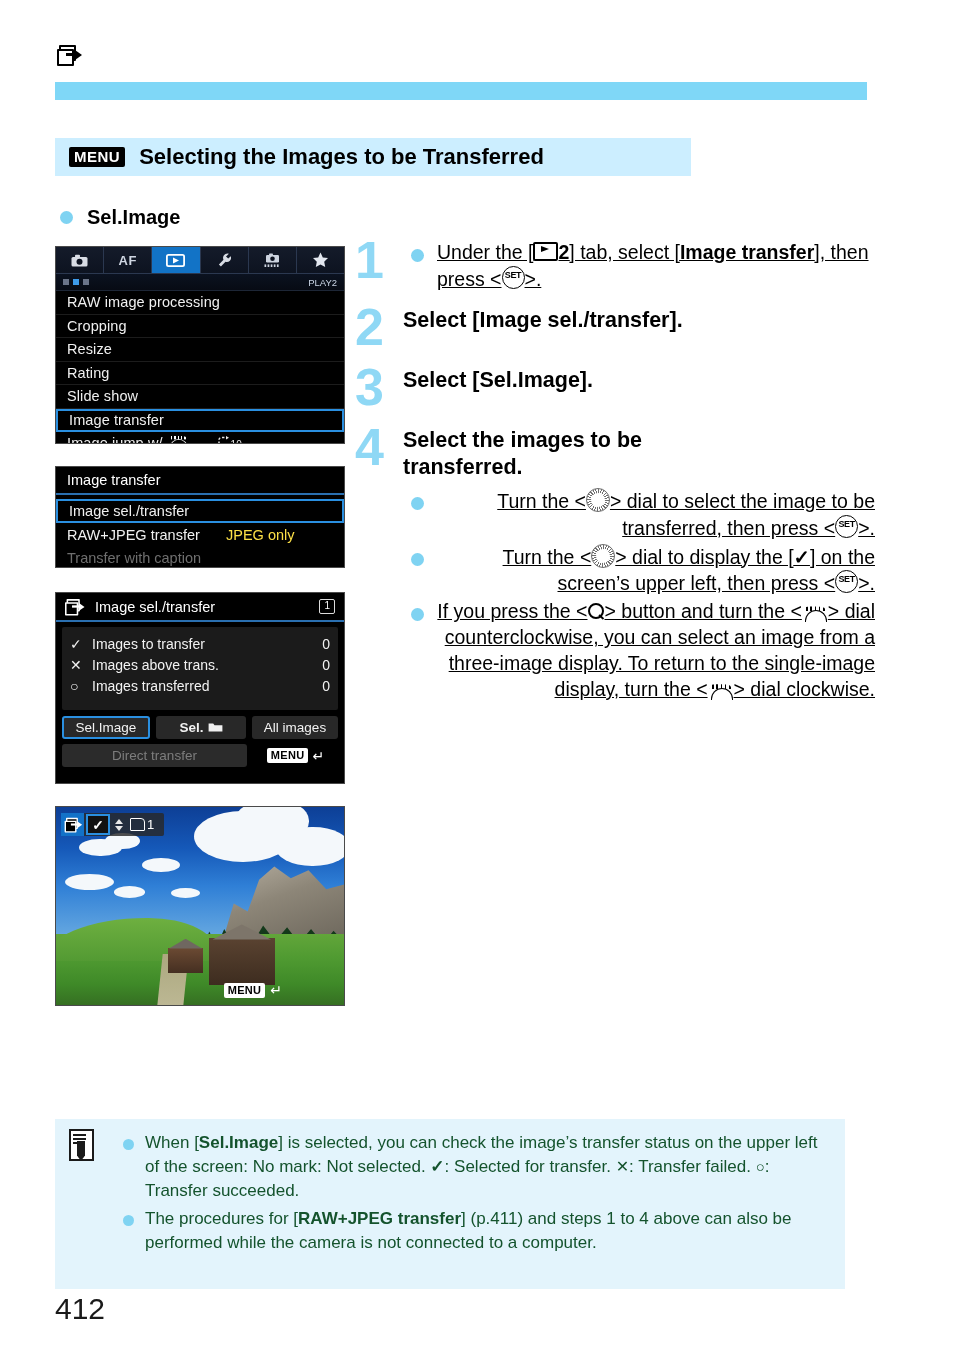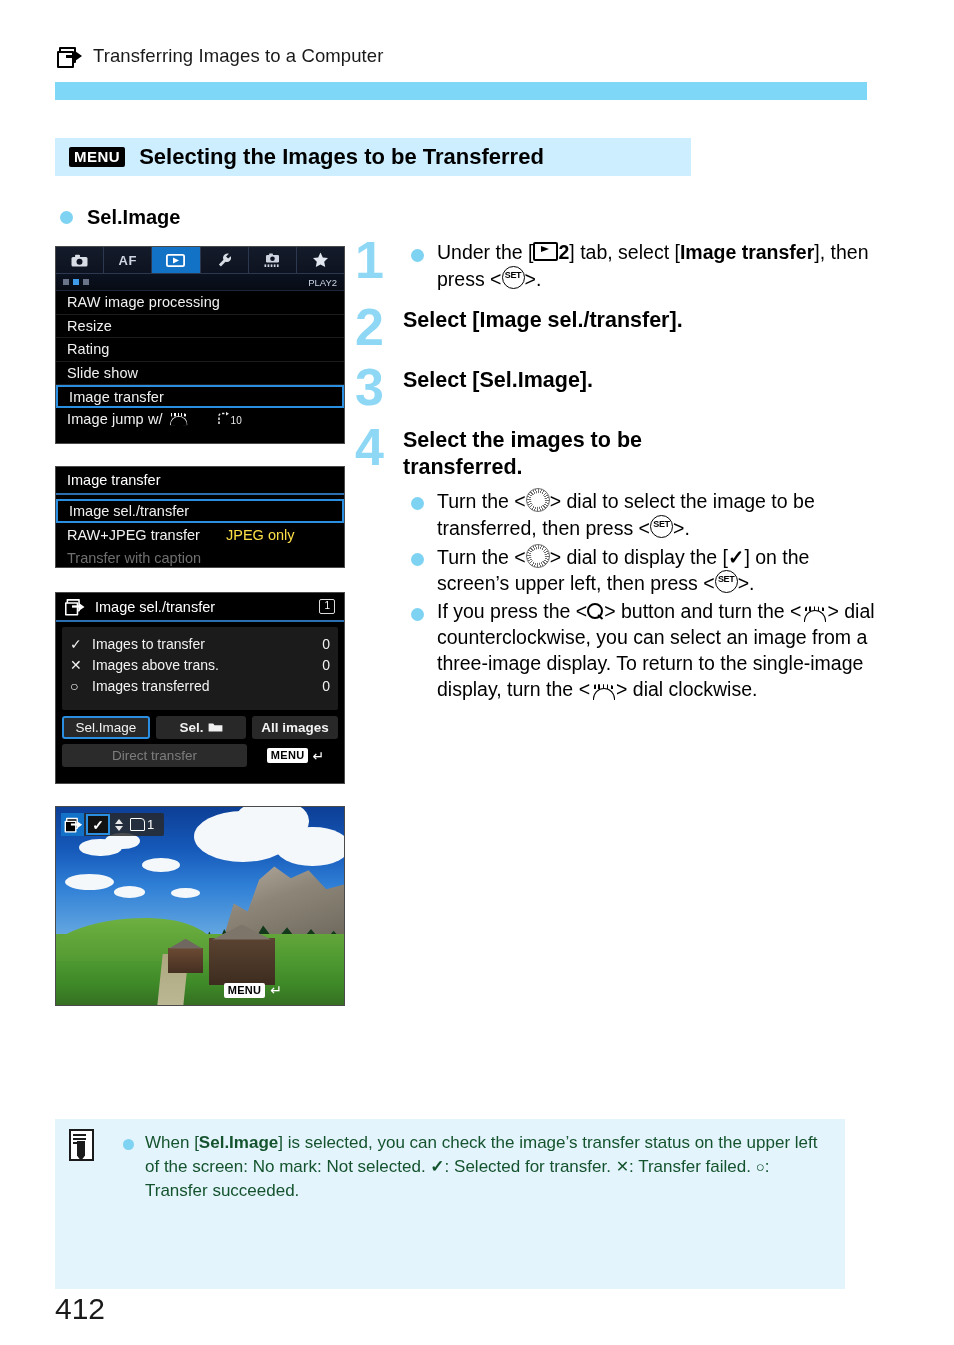--- a/index.html
+++ b/index.html
@@ -218,21 +218,21 @@
     background: #282828;
     border: 2px solid transparent;
     border-radius: 3px;
     height: 23px;
     display: flex; align-items: center; justify-content: center;
     font-size: 13.5px; color: #f2f2f2;
     box-sizing: border-box;
   }
   .cbtn.a { flex: 0 0 88px; border-color: #2a8fe0; }
   .cbtn.b { flex: 0 0 90px; gap: 4px; }
-  .cbtn.c { flex: 1 1 auto; font-weight: bold; }
+  .cbtn.c { flex: 1 1 auto; }
   .btn-row2 {
     display: flex; gap: 6px; padding: 5px 6px 0 6px; align-items: center;
   }
   .cbtn.direct {
     flex: 0 0 185px; color: #7d7d7d; background: #2b2b2b;
   }
   .menuret {
     flex: 1 1 auto; display: flex; align-items: center;
     justify-content: center; gap: 4px;
   }
@@ -357,21 +357,21 @@
   .step-num {
     position: absolute; left: 0; top: -6px;
     font-size: 52px; font-weight: bold;
     color: #8fd8f5; line-height: 1;
     font-family: "Liberation Sans", sans-serif;
   }
   .step-title {
     font-size: 21.5px; font-weight: bold; line-height: 1.22;
     margin: 0 0 2px 0;
   }
-  .bullets { margin: 4px 0 0 0; padding: 0; list-style: none; }
+  .bullets { margin: 4px 0 0 0; padding: 0; list-style: none; text-decoration: underline; }
   .bullets li {
     position: relative;
     padding-left: 34px;
     font-size: 19.5px;
     line-height: 1.33;
     margin-bottom: 2px;
   }
   .bullets li:before {
     content: ""; position: absolute; left: 8px; top: 9px;
     width: 13px; height: 13px; border-radius: 50%;
@@ -497,21 +497,20 @@
 </style>
 </head>
 <body>
 
 <div id="running-header">
   <span class="transfer-icon-sm">
     <span class="box-back"></span>
       <span class="box-front"></span>
       <span class="arr"></span>
   </span>
-  <span class="hdr-text">Transferring Images to a Computer</span>
 </div>
 <div id="header-rule"></div>
 
 <div id="section-banner">
   <span class="menu-badge">MENU</span>
   <span class="sec-title">Selecting the Images to be Transferred</span>
 </div>
 
 <div id="subheading">
   <span class="blue-dot"></span>
@@ -565,20 +564,23 @@
     <span class="pagedots">
         <i></i>
         <i class="on"></i>
         <i></i>
       </span>
     <span>PLAY2</span>
   </div>
   <div class="menu-rows">
     <div class="mrow">
       <span>RAW image processing</span>
+    </div>
+    <div class="mrow">
+      <span>Cropping</span>
     </div>
     <div class="mrow">
       <span>Resize</span>
     </div>
     <div class="mrow">
       <span>Rating</span>
     </div>
     <div class="mrow">
       <span>Slide show</span>
     </div>
@@ -728,34 +730,35 @@
   </div>
 
   <div class="step" style="margin-bottom:34px;">
     <div class="step-num">3</div>
     <div class="step-title">Select [Sel.Image].</div>
   </div>
 
   <div class="step">
     <div class="step-num">4</div>
     <div class="step-title" style="max-width:330px;">Select the images to be transferred.</div>
-    <ul class="bullets" style="margin-top:8px;">
+    <ul class="bullets" style="margin-top:8px;text-align:right;">
       <li>Turn the &lt;<span class="g-dial"></span>&gt; dial to select the image to be transferred, then press &lt;<span class="g-set"></span>&gt;.</li>
       <li>Turn the &lt;<span class="g-dial"></span>&gt; dial to display the [<span class="g-check">✓</span>] on the screen’s upper left, then press &lt;<span class="g-set"></span>&gt;.</li>
       <li>If you press the &lt;<span class="g-mag"></span>&gt; button and turn the &lt;<span class="g-maindial"></span>&gt; dial counterclockwise, you can select an image from a three-image display. To return to the single-image display, turn the &lt;<span class="g-maindial"></span>&gt; dial clockwise.</li>
     </ul>
   </div>
 </div>
 
 <div id="note-box">
   <span class="note-icon">
     <span class="sheet"></span>
     <span class="ln ln1"></span>
       <span class="ln ln2"></span>
       <span class="ln ln3"></span>
     <span class="pencil"></span>
   </span>
   <ul class="note-list">
     <li>When [<span class="b">Sel.Image</span>] is selected, you can check the image’s transfer status on the upper left of the screen: No mark: Not selected. <span class="sym-check">✓</span>: Selected for transfer. <span class="sym-x">✕</span>: Transfer failed. <span class="sym-o">○</span>: Transfer succeeded.</li>
+    <li>The procedures for [<span class="b">RAW+JPEG transfer</span>] (p.411) and steps 1 to 4 above can also be performed while the camera is not connected to a computer.</li>
   </ul>
 </div>
 
 <div id="page-number">412</div>
 
 </body></html>

